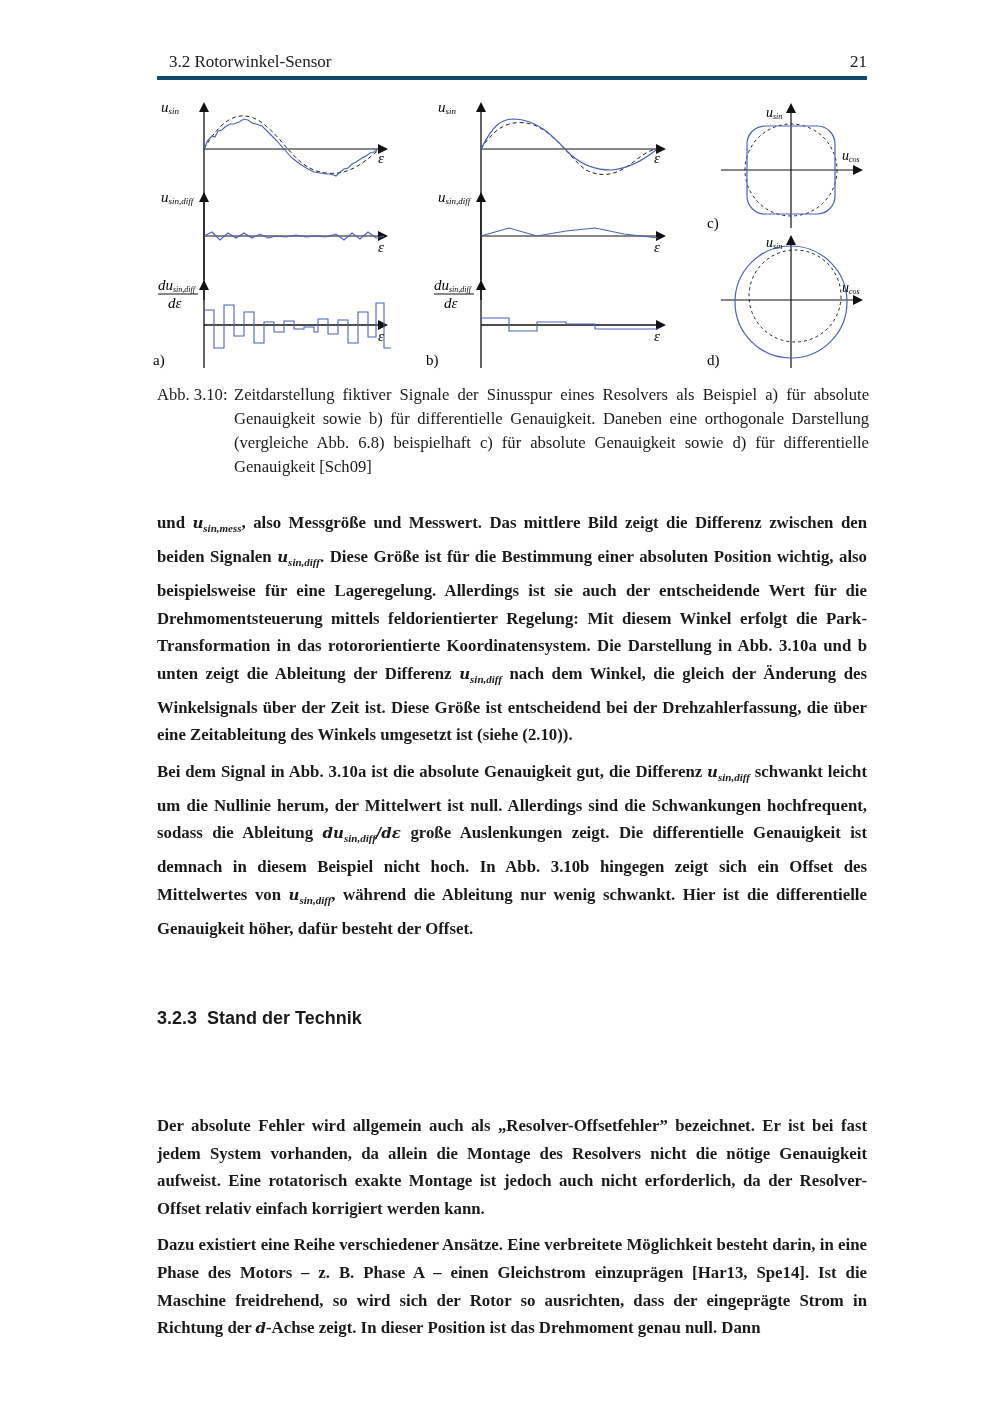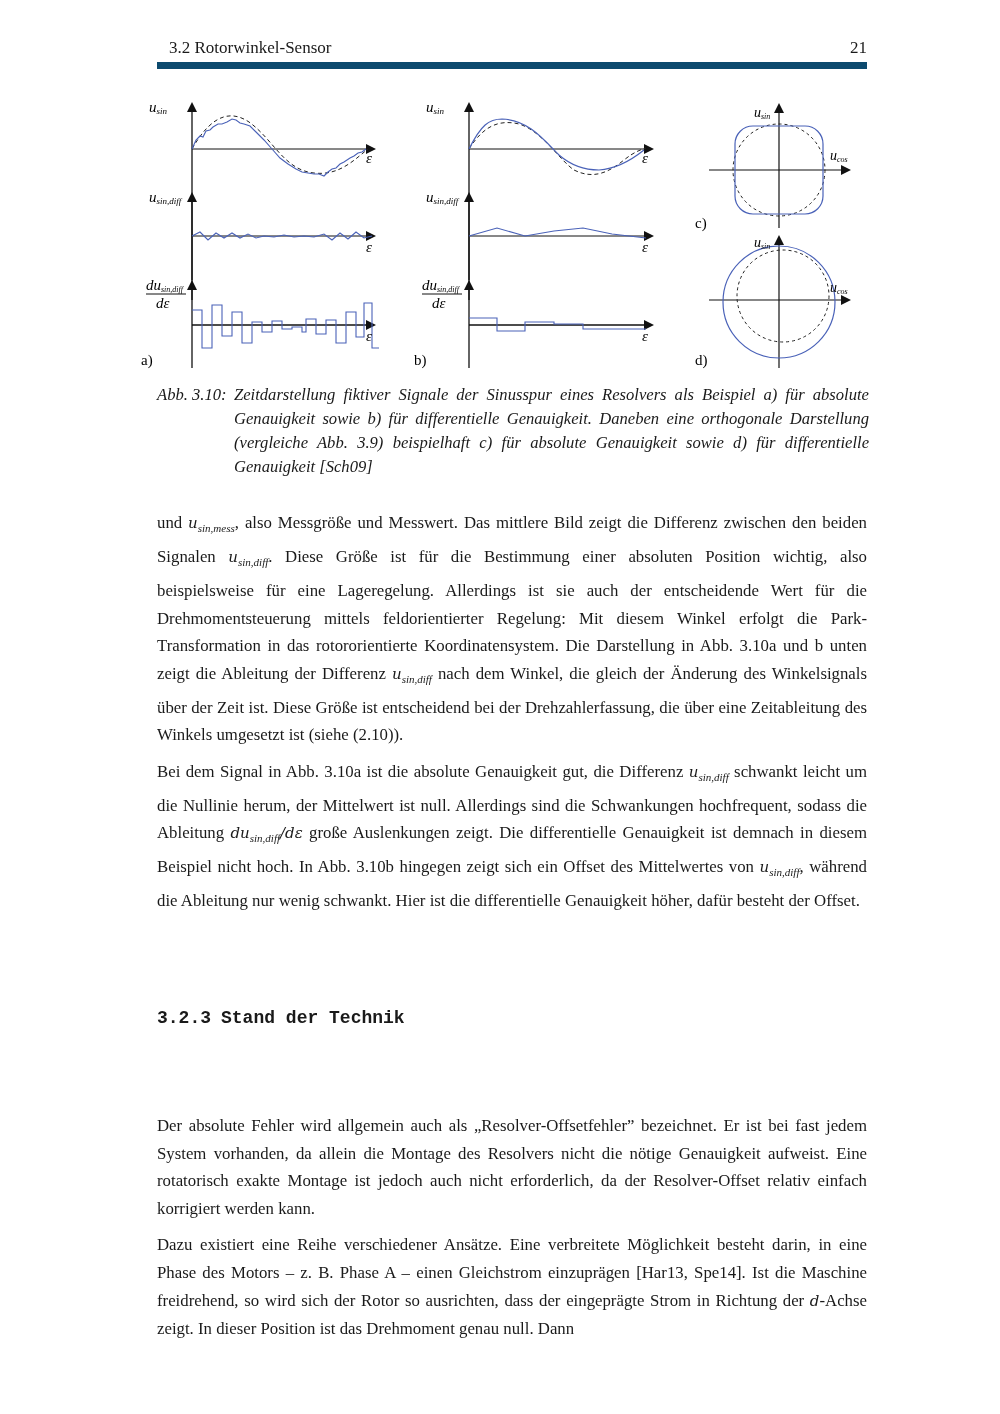--- a/index.html
+++ b/index.html
@@ -1,34 +1,34 @@
 <!DOCTYPE html>
 <html><head>
 <meta charset="utf-8">
 <style>
   html, body { margin: 0; padding: 0; background: #ffffff; }
   body { width: 1000px; height: 1414px; position: relative; overflow: hidden;
          font-family: "DejaVu Serif", "Liberation Serif", serif; color: #1a1a1a; }
-  .header { position: absolute; left: 157px; top: 36px; width: 710px; height: 26px;
-            border-bottom: 7px solid #0c4a6e; font-family: "Liberation Serif", serif; font-size: 17px; }
+  .header { position: absolute; left: 157px; top: 50px; width: 710px; height: 26px;
+            border-bottom: 4px solid #0c4a6e; font-family: "Liberation Serif", serif; font-size: 17px; }
   .header .sec { position: absolute; left: 12px; top: 2px; }
   .header .pg { position: absolute; right: 0; top: 2px; }
-  .figure { position: absolute; left: 134px; top: 92px; width: 730px; height: 290px; text-align: center; }
+  .figure { position: absolute; left: 146px; top: 92px; width: 730px; height: 290px; text-align: center; }
   .figure svg { position: absolute; left: 0; top: 0; }
   .caption { position: absolute; left: 157px; top: 383px; width: 712px;
-             font-family: "Liberation Serif", serif; font-style: italic; font-size: 16.6px; line-height: 24px; }
+             font-family: "Liberation Serif", serif; font-size: 16.6px; line-height: 24px; }
   .caption .label { float: left; width: 77px; }
   .caption .text { margin-left: 77px; text-align: justify; }
   .body { position: absolute; left: 157px; width: 710px;
           font-family: "Liberation Serif", serif; font-size: 16.8px; line-height: 27.6px; text-align: justify; }
-  .body p { margin: 0 0 9px 0; }
+  .body p { margin: 0 0 9px 0; font-weight: bold; }
   .body i.m { font-family: "DejaVu Serif", serif; font-style: italic; font-size: 15px; }
   .body sub { font-size: 11px; font-style: italic; }
   h3.sub { position: absolute; left: 157px; top: 1008px; margin: 0;
-           font-family: Liberation Mono, monospace; font-weight: bold; font-size: 18px; }
+           font-family: Liberation Sans, sans-serif; font-weight: bold; font-size: 18px; }
   h3.sub .num { margin-right: 10px; }
 </style>
 </head>
 <body>
 
 <div class="header">
   <span class="sec">3.2  Rotorwinkel-Sensor</span>
   <span class="pg">21</span>
 </div>
 
@@ -108,21 +108,21 @@
       <circle cx="795" cy="302" r="56" fill="none" stroke="#4a62b8" stroke-width="1.2"></circle>
       <text x="770" y="247" font-size="14"><tspan>u</tspan><tspan font-size="8" dy="2">sin</tspan></text>
       <text x="846" y="292" font-size="14"><tspan>u</tspan><tspan font-size="8" dy="2">cos</tspan></text>
       <text x="711" y="365" font-size="15" font-style="normal">d)</text>
     </g>
   </svg>
 </div>
 
 <div class="caption">
   <span class="label">Abb. 3.10:</span>
-  <div class="text">Zeitdarstellung fiktiver Signale der Sinusspur eines Resolvers als Beispiel a) für absolute Genauigkeit sowie b) für differentielle Genauigkeit. Daneben eine orthogonale Darstellung (vergleiche Abb. 3.9) beispielhaft c) für absolute Genauigkeit sowie d) für differentielle Genauigkeit [Sch09]</div>
+  <div class="text">Zeitdarstellung fiktiver Signale der Sinusspur eines Resolvers als Beispiel a) für absolute Genauigkeit sowie b) für differentielle Genauigkeit. Daneben eine orthogonale Darstellung (vergleiche Abb. 6.8) beispielhaft c) für absolute Genauigkeit sowie d) für differentielle Genauigkeit [Sch09]</div>
 </div>
 
 <div class="body" style="top:509px;">
   <p><span>und </span><i class="m">u</i><sub>sin,mess</sub><span>, also Messgröße und Messwert. Das mittlere Bild zeigt die Differenz zwischen den beiden Signalen </span><i class="m">u</i><sub>sin,diff</sub><span>. Diese Größe ist für die Bestimmung einer absoluten Position wichtig, also beispielsweise für eine Lageregelung. Allerdings ist sie auch der entscheidende Wert für die Drehmomentsteuerung mittels feldorientierter Regelung: Mit diesem Winkel erfolgt die Park-Transformation in das rotororientierte Koordinatensystem. Die Darstellung in Abb. 3.10a und b unten zeigt die Ableitung der Differenz </span><i class="m">u</i><sub>sin,diff</sub><span> nach dem Winkel, die gleich der Änderung des Winkelsignals über der Zeit ist. Diese Größe ist entscheidend bei der Drehzahlerfassung, die über eine Zeitableitung des Winkels umgesetzt ist (siehe (2.10)).</span></p>
   <p><span>Bei dem Signal in Abb. 3.10a ist die absolute Genauigkeit gut, die Differenz </span><i class="m">u</i><sub>sin,diff</sub><span> schwankt leicht um die Nullinie herum, der Mittelwert ist null. Allerdings sind die Schwankungen hochfrequent, sodass die Ableitung </span><i class="m">du</i><sub>sin,diff</sub><i class="m">/dε</i><span> große Auslenkungen zeigt. Die differentielle Genauigkeit ist demnach in diesem Beispiel nicht hoch. In Abb. 3.10b hingegen zeigt sich ein Offset des Mittelwertes von </span><i class="m">u</i><sub>sin,diff</sub><span>, während die Ableitung nur wenig schwankt. Hier ist die differentielle Genauigkeit höher, dafür besteht der Offset.</span></p>
 </div>
 
 <h3 class="sub">
   <span class="num">3.2.3</span><span>Stand der Technik</span>
 </h3>

